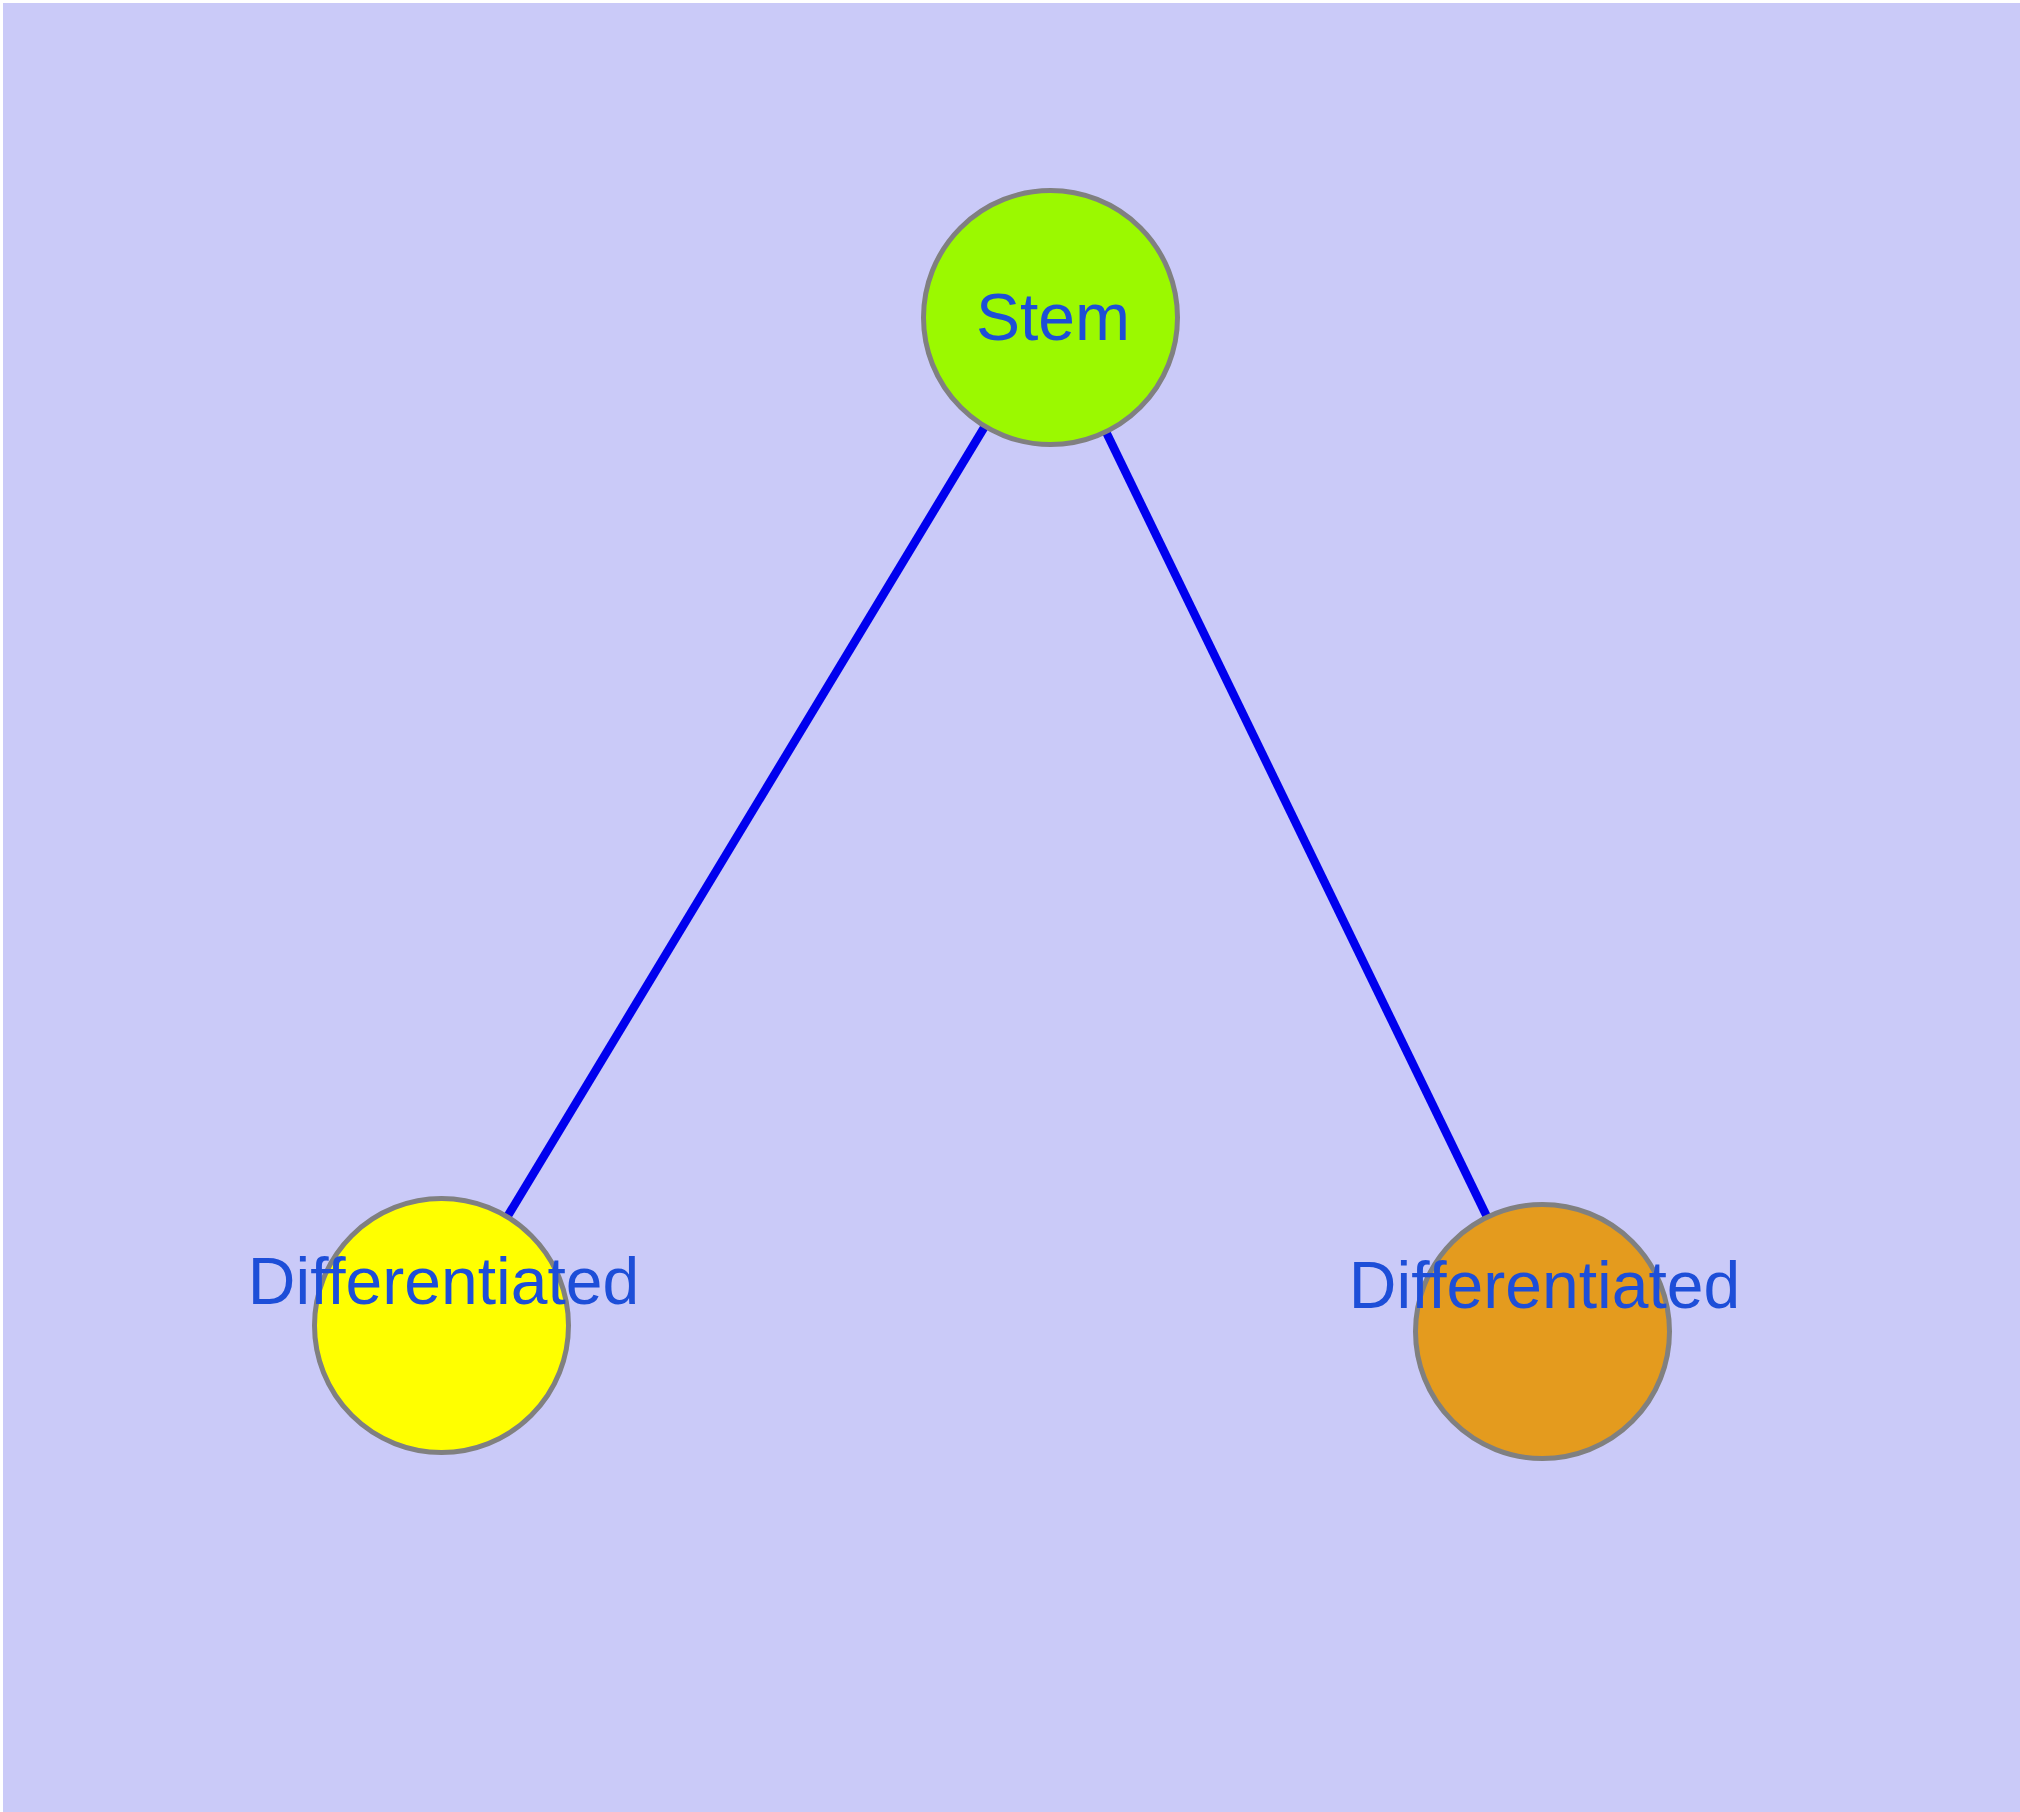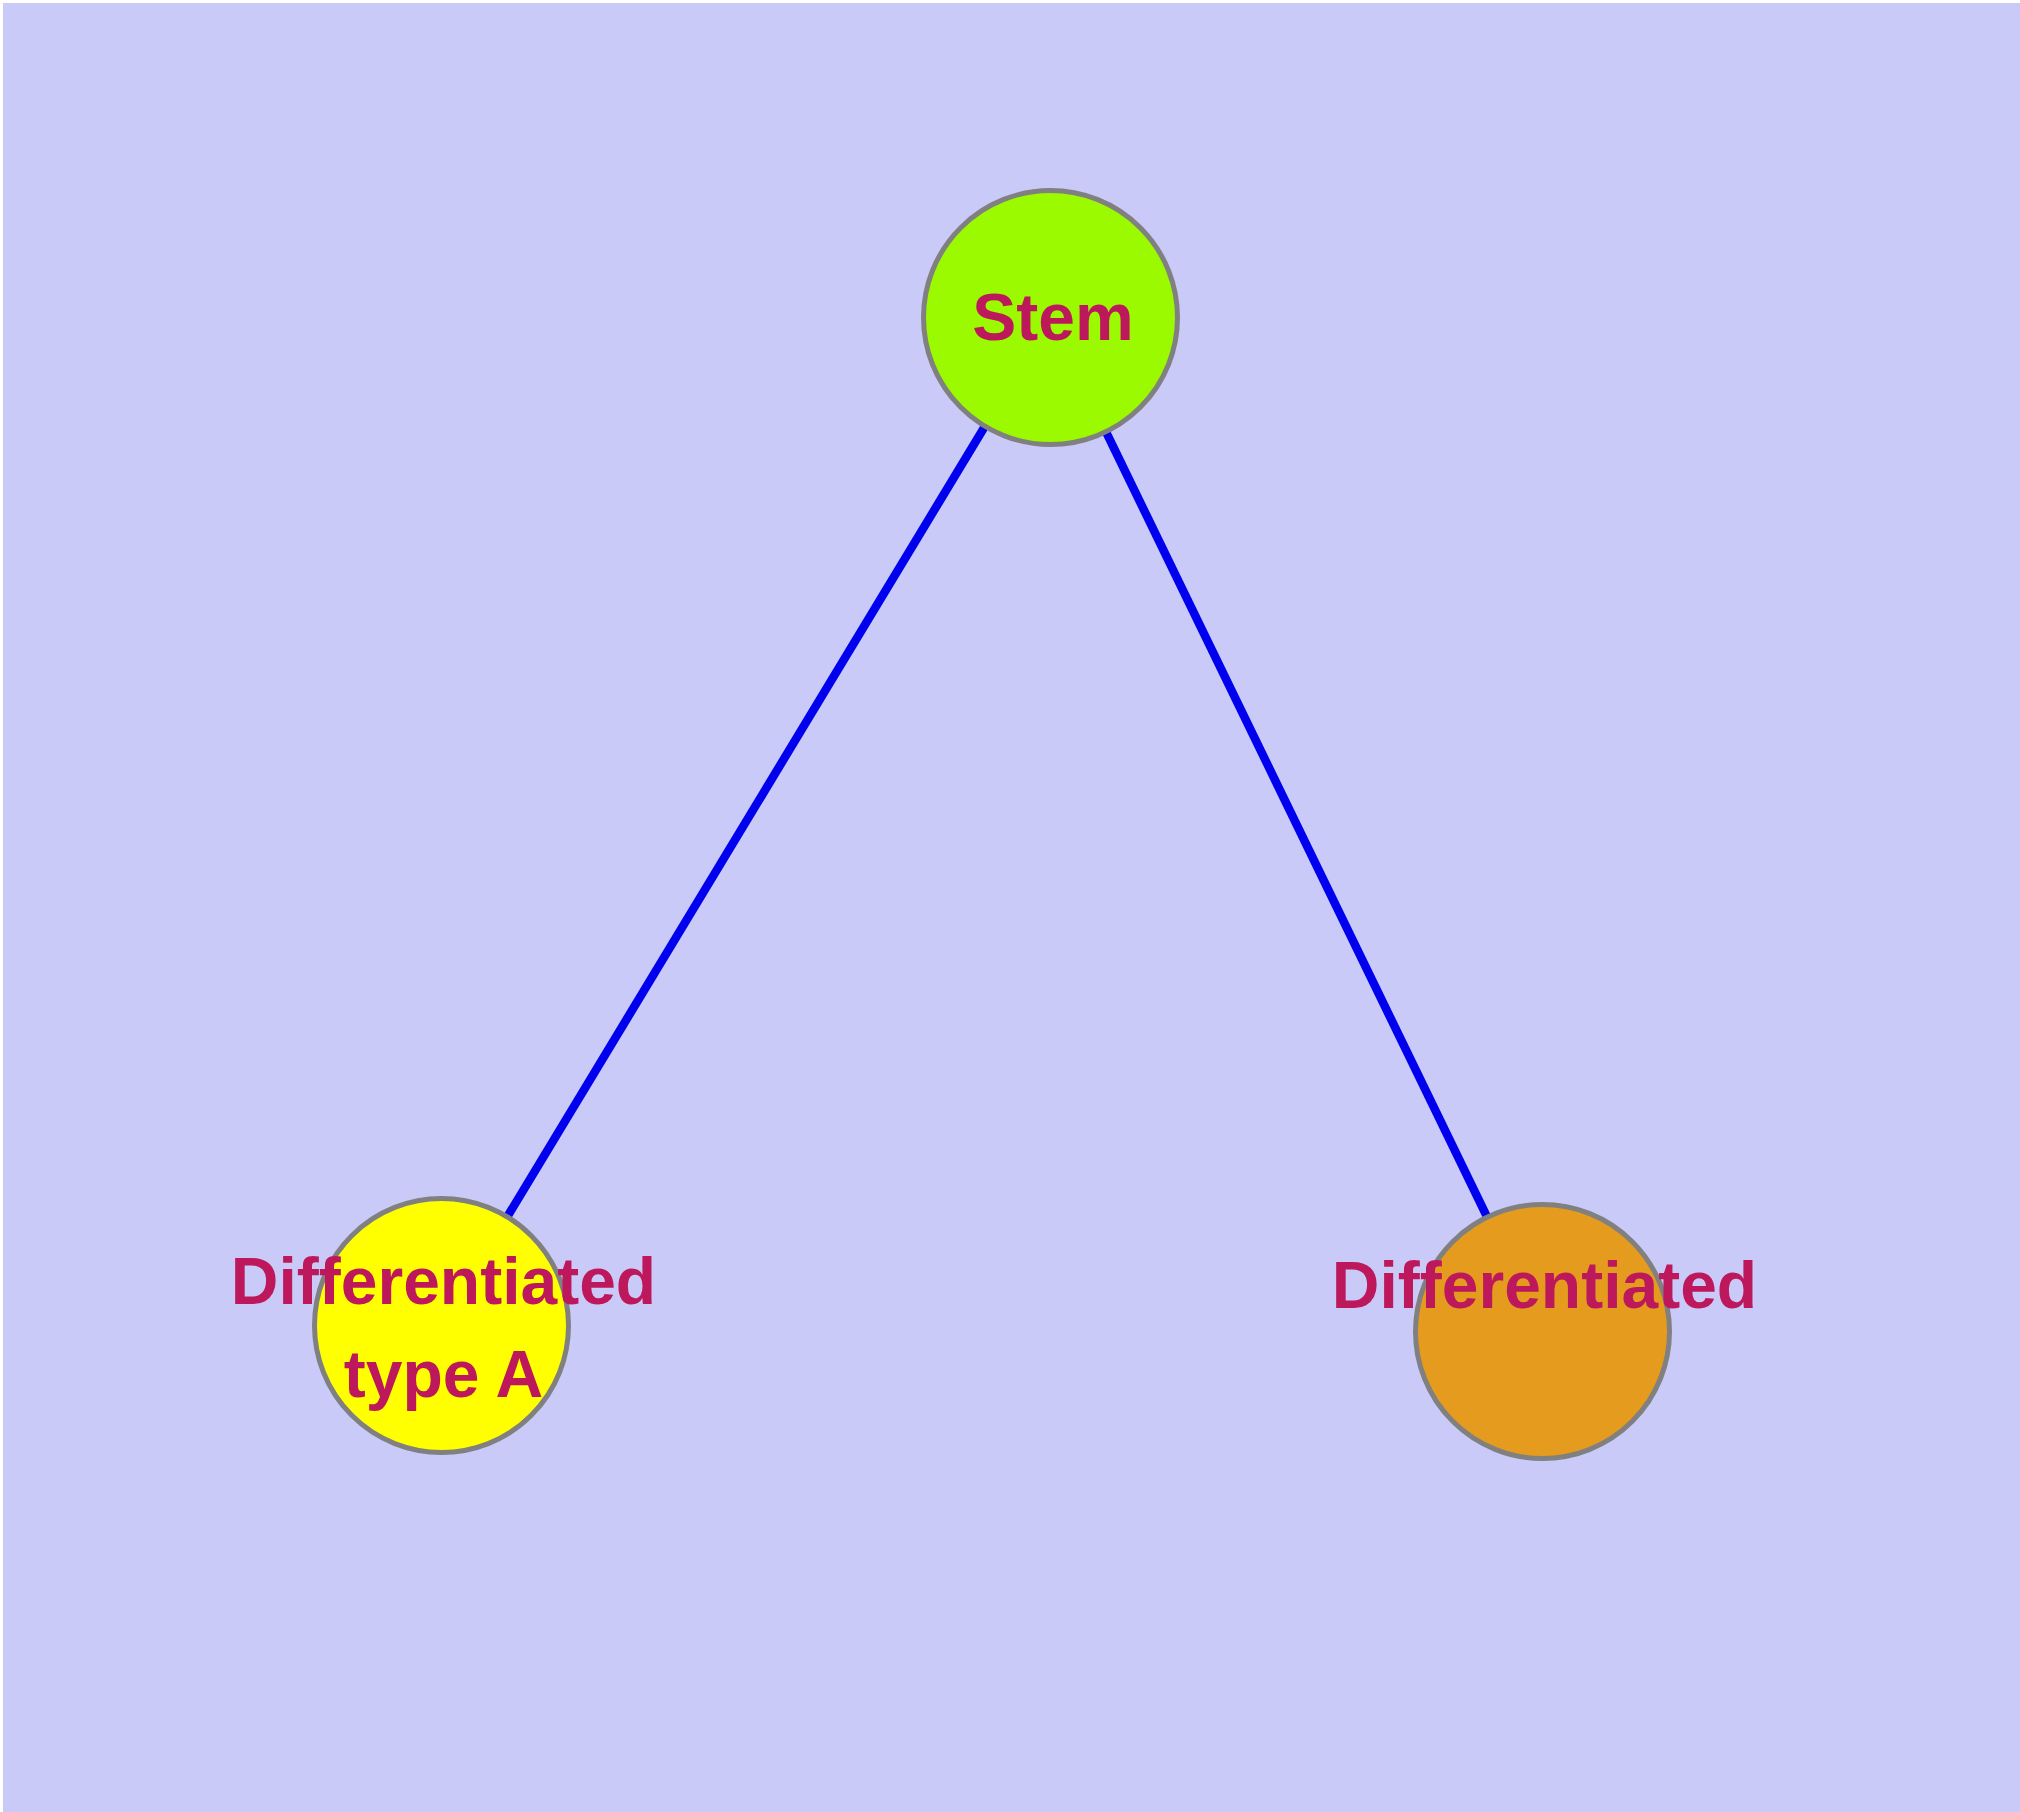--- a/index.html
+++ b/index.html
@@ -37,22 +37,22 @@
     border: 5.1px solid #808080;
     border-radius: 50%;
     z-index: 2;
   }
   .node-stem { left: 918px; top: 185px; background: #9BF900; }
   .node-a    { left: 309px;  top: 1193px; background: #FFFF00; }
   .node-b    { left: 1410px; top: 1199px; background: #E49B1E; }
   .label {
     position: absolute;
     z-index: 3;
-    color: #be185d;
-    font-weight: bold;
+    color: #1d4ed8;
+    font-weight: normal;
     font-size: 66px;
     line-height: 93px;
     text-align: center;
     white-space: nowrap;
   }
   .label-stem { left: 796px;  top: 268px;  width: 509px; }
   .label-a    { left: 119px;  top: 1232px; width: 644px; }
   .label-b    { left: 1220px; top: 1236px; width: 644px; }
 </style>
 </head>
@@ -70,21 +70,20 @@
   <div class="node node-a" style="background: rgb(255, 255, 0);"></div>
 
   <div class="node node-b" style="background: rgb(228, 155, 30);"></div>
 
   <div class="label label-stem">
     <div>Stem</div>
   </div>
 
   <div class="label label-a">
     <div>Differentiated</div>
-    <div>type A</div>
   </div>
 
   <div class="label label-b">
     <div>Differentiated</div>
   </div>
 
 </div>
 
 
 </body></html>

